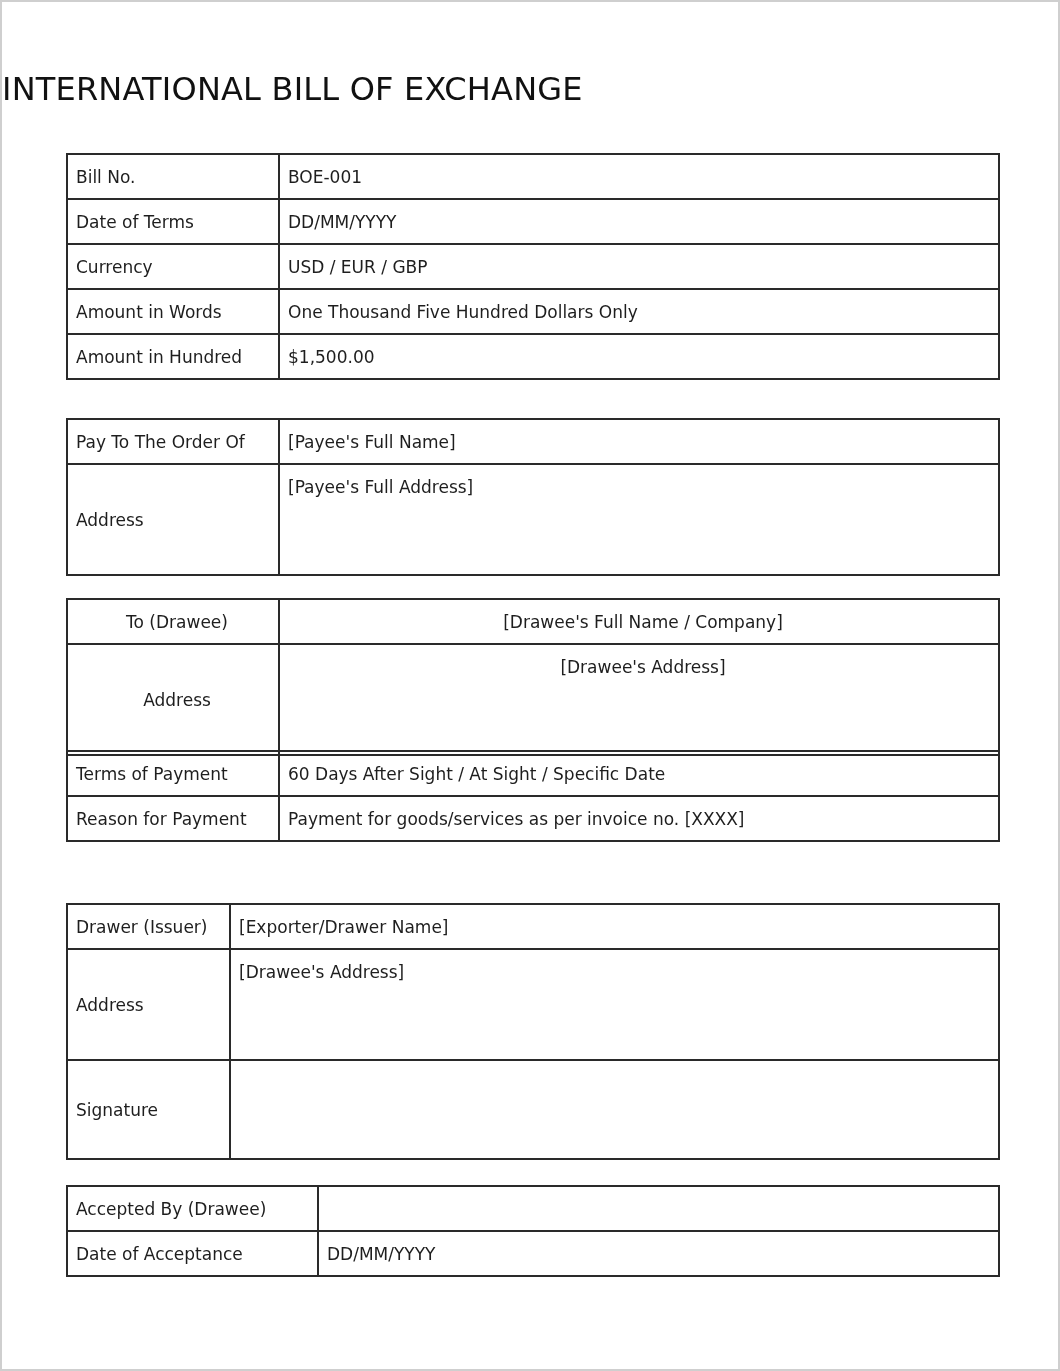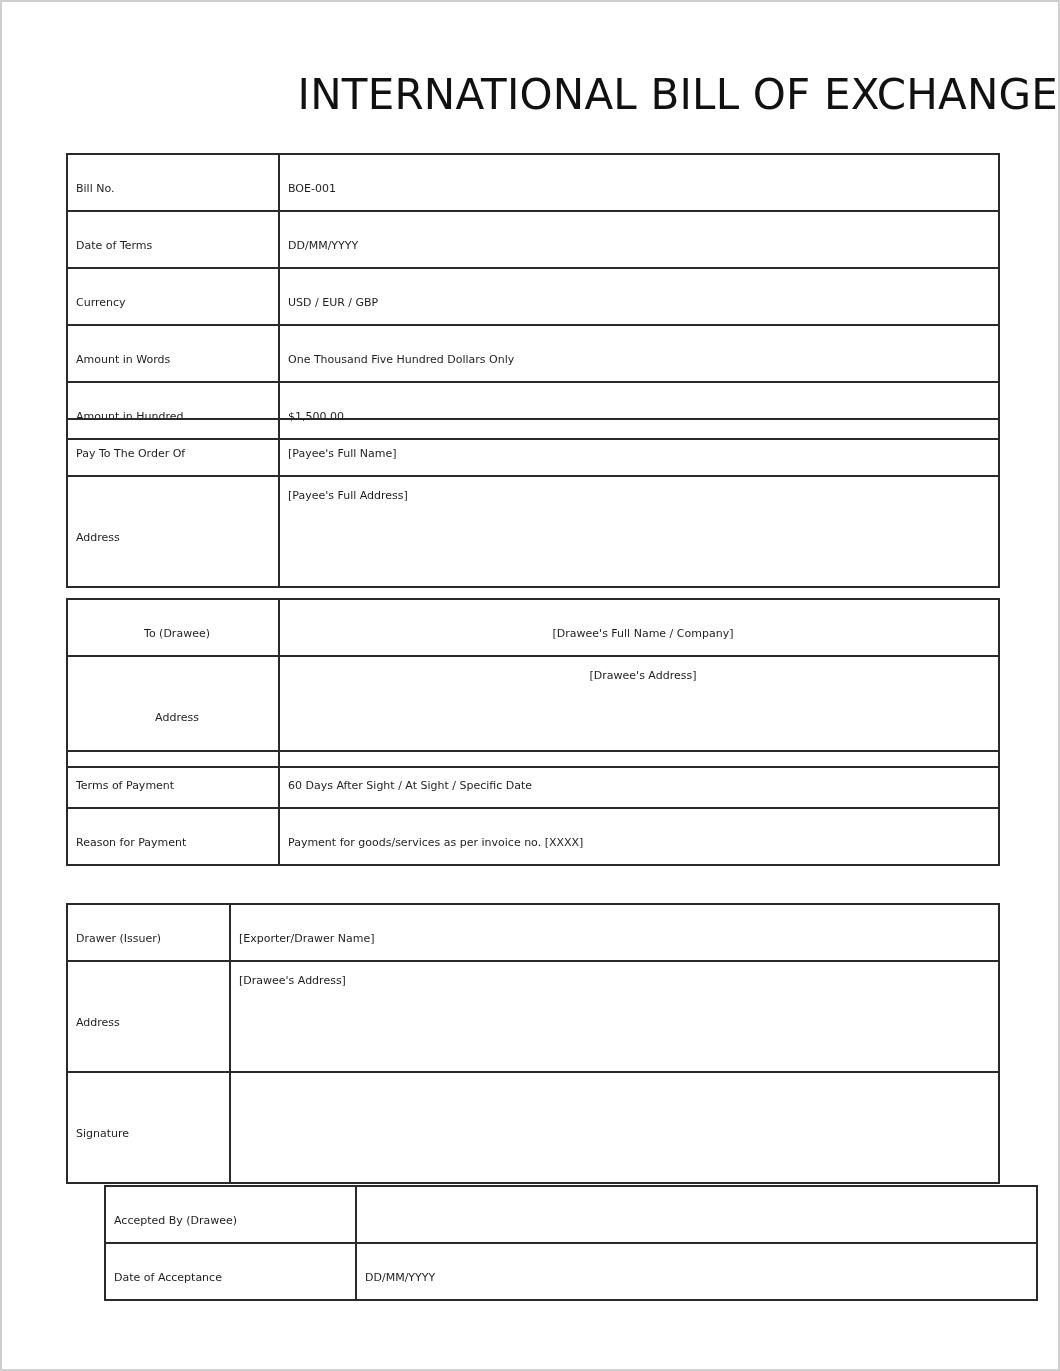--- a/index.html
+++ b/index.html
@@ -19,54 +19,54 @@
       left: 0; top: 0;
       width: 1056px;
       height: 1367px;
       border: 2px solid #cfcfcf;
       background: #ffffff;
     }
     .title {
       position: absolute;
       left: 0; right: 0;
       top: 68px;
-      text-align: right;
-      font-size: 42px;
+      text-align: left;
+      font-size: 32px;
       font-weight: normal;
       letter-spacing: 0.2px;
       color: #111111;
       margin: 0;
     }
     table.form {
       position: absolute;
       left: 64px;
       width: 934px;
       border-collapse: collapse;
       table-layout: fixed;
     }
     table.form td {
       border: 2px solid #2a2a2a;
-      font-size: 11px;
-      padding: 12px 0 0 8px;
+      font-size: 17px;
+      padding: 0 0 0 8px;
       color: #1e1e1e;
       white-space: nowrap;
       overflow: hidden;
     }
     table.form td.label { vertical-align: middle; }
     table.form td.value { vertical-align: middle; }
     table.form tr.tall td.value { vertical-align: top; padding-top: 12px; margin-top: 9px; }
     tr.r46 td { height: 43px; }
     tr.r100 td { height: 97px; }
 
     #t1 { top: 151px; }
     #t2 { top: 416px; }
     #t3 { top: 596px; text-align: center; }
     #t4 { top: 748px; }
     #t5 { top: 901px; }
-    #t6 { top: 1183px; margin-left: 38px; }
+    #t6 { top: 1183px; }
 
     #t1 col.c1, #t2 col.c1, #t3 col.c1, #t4 col.c1 { width: 212px; }
     #t5 col.c1 { width: 163px; }
     #t6 col.c1 { width: 251px; }
   </style>
 </head>
 <body>
 
 <div class="page">
 

